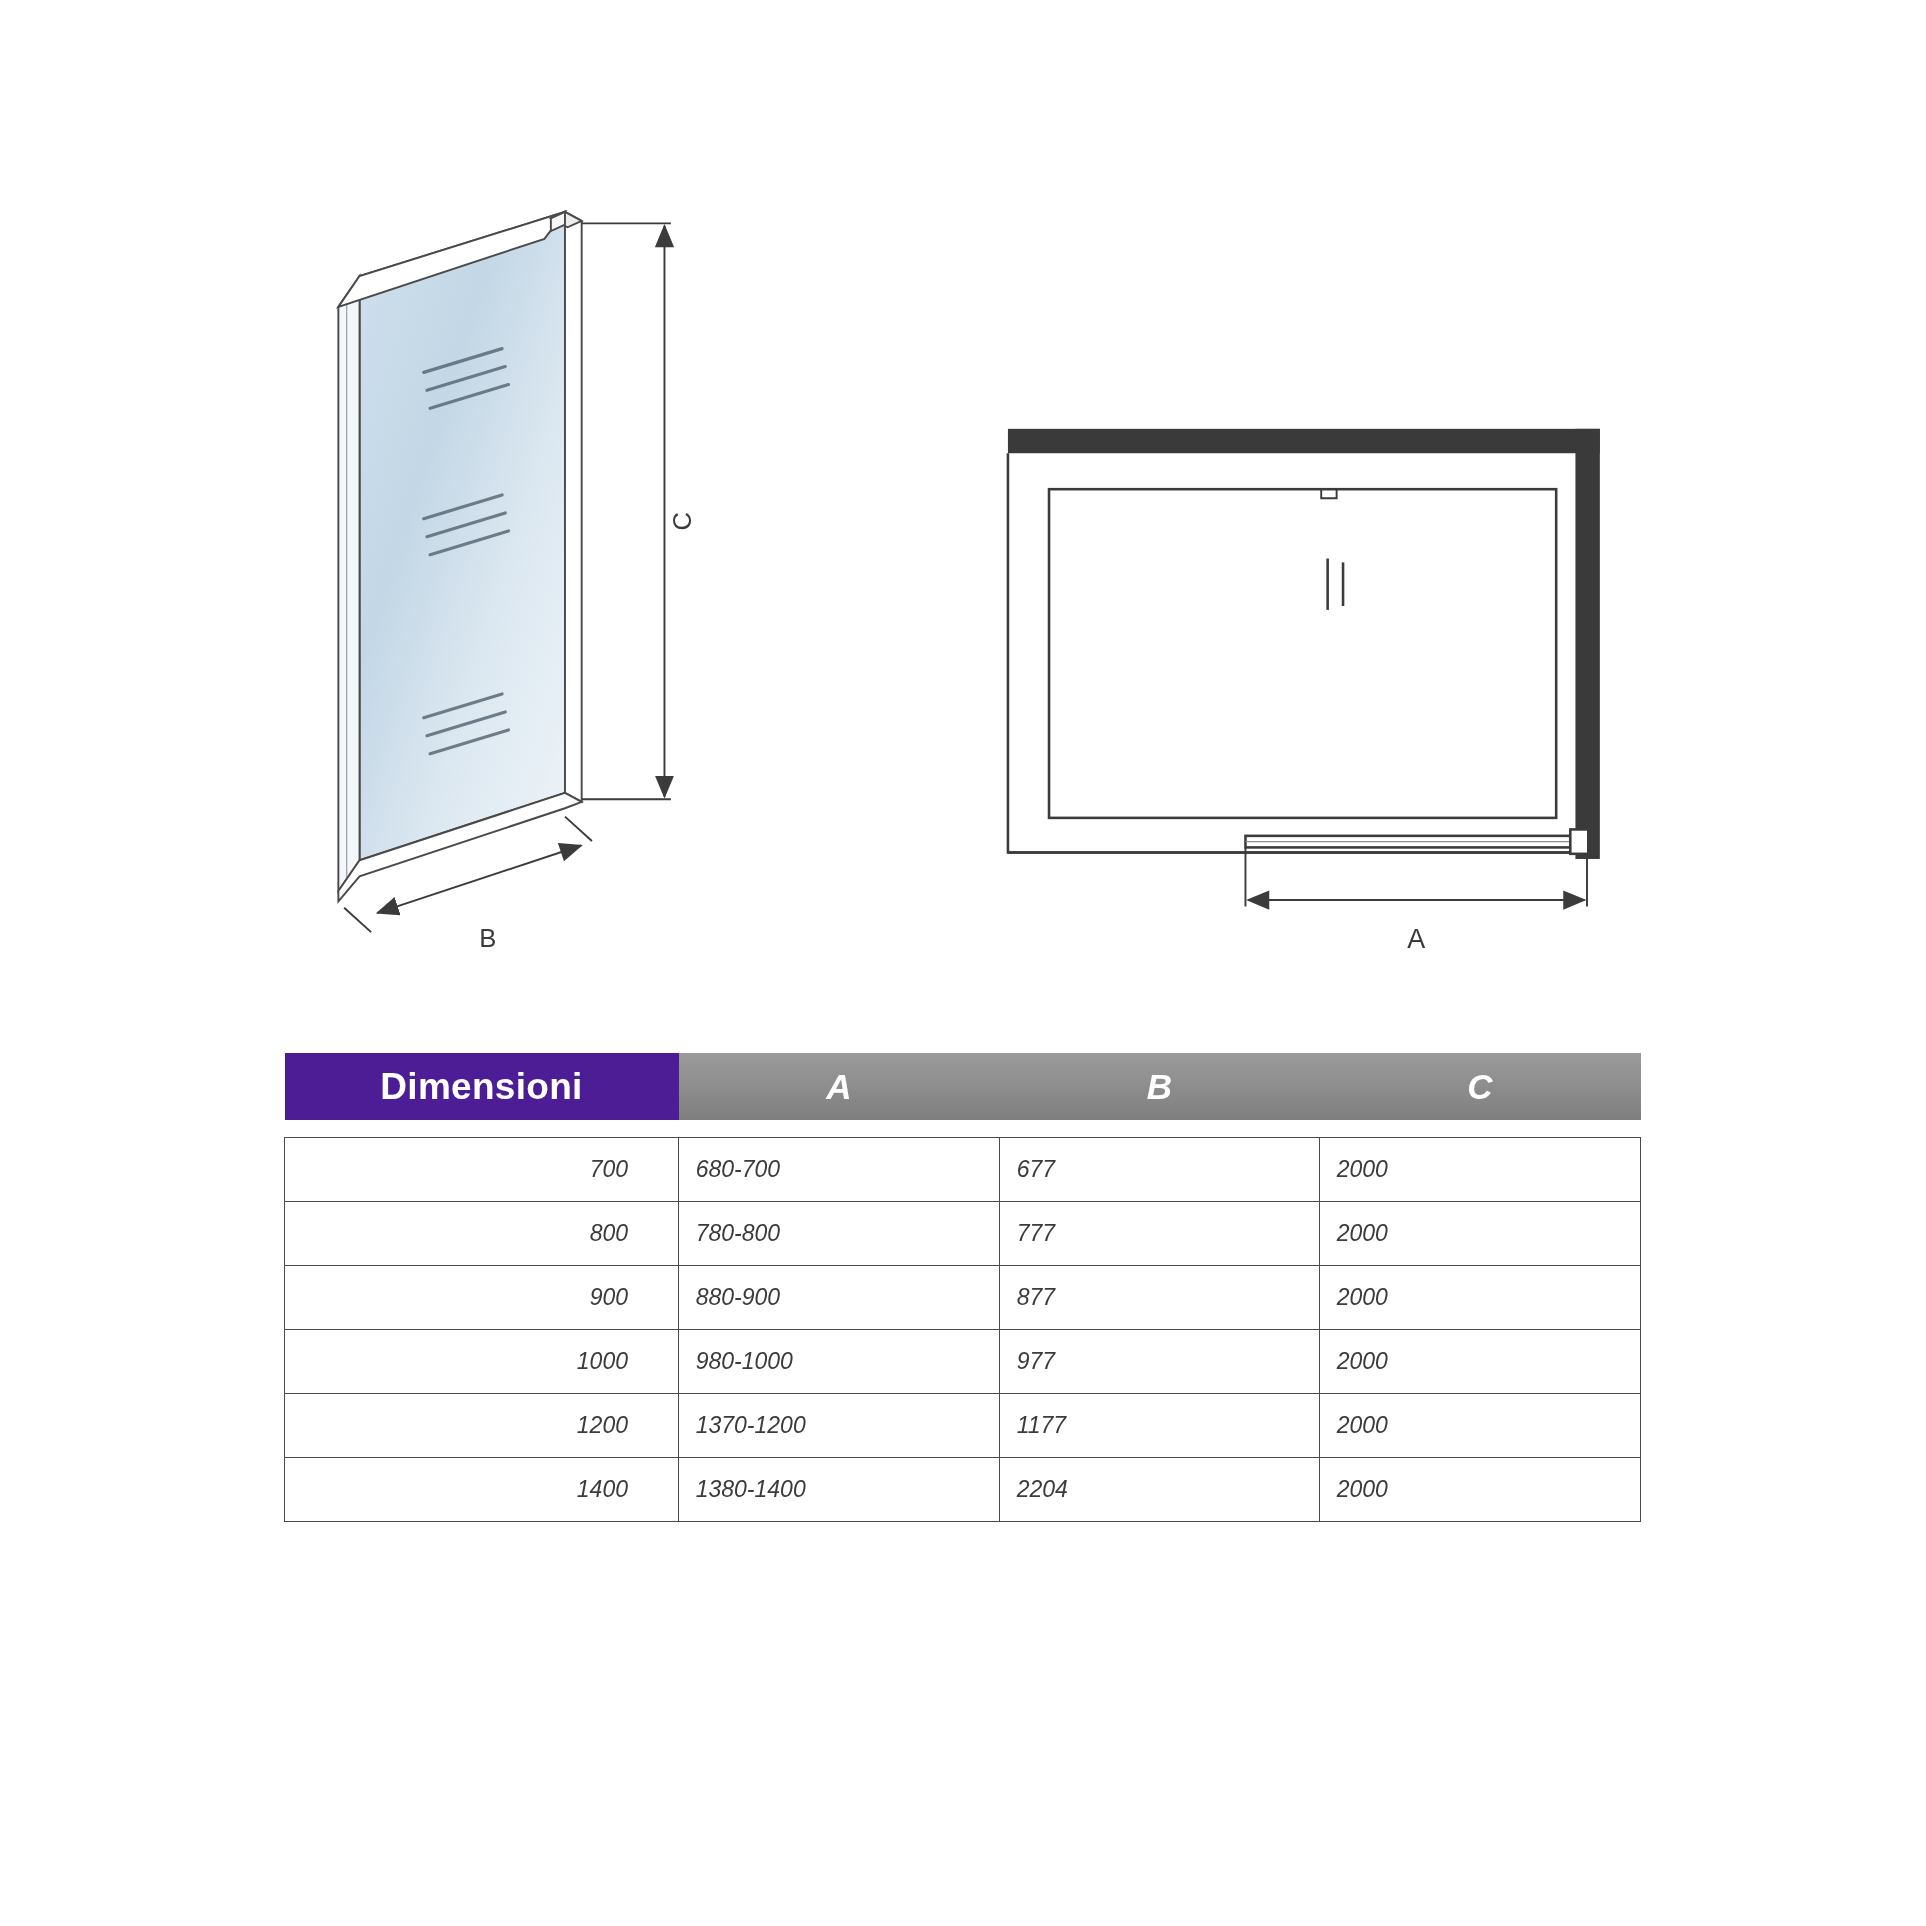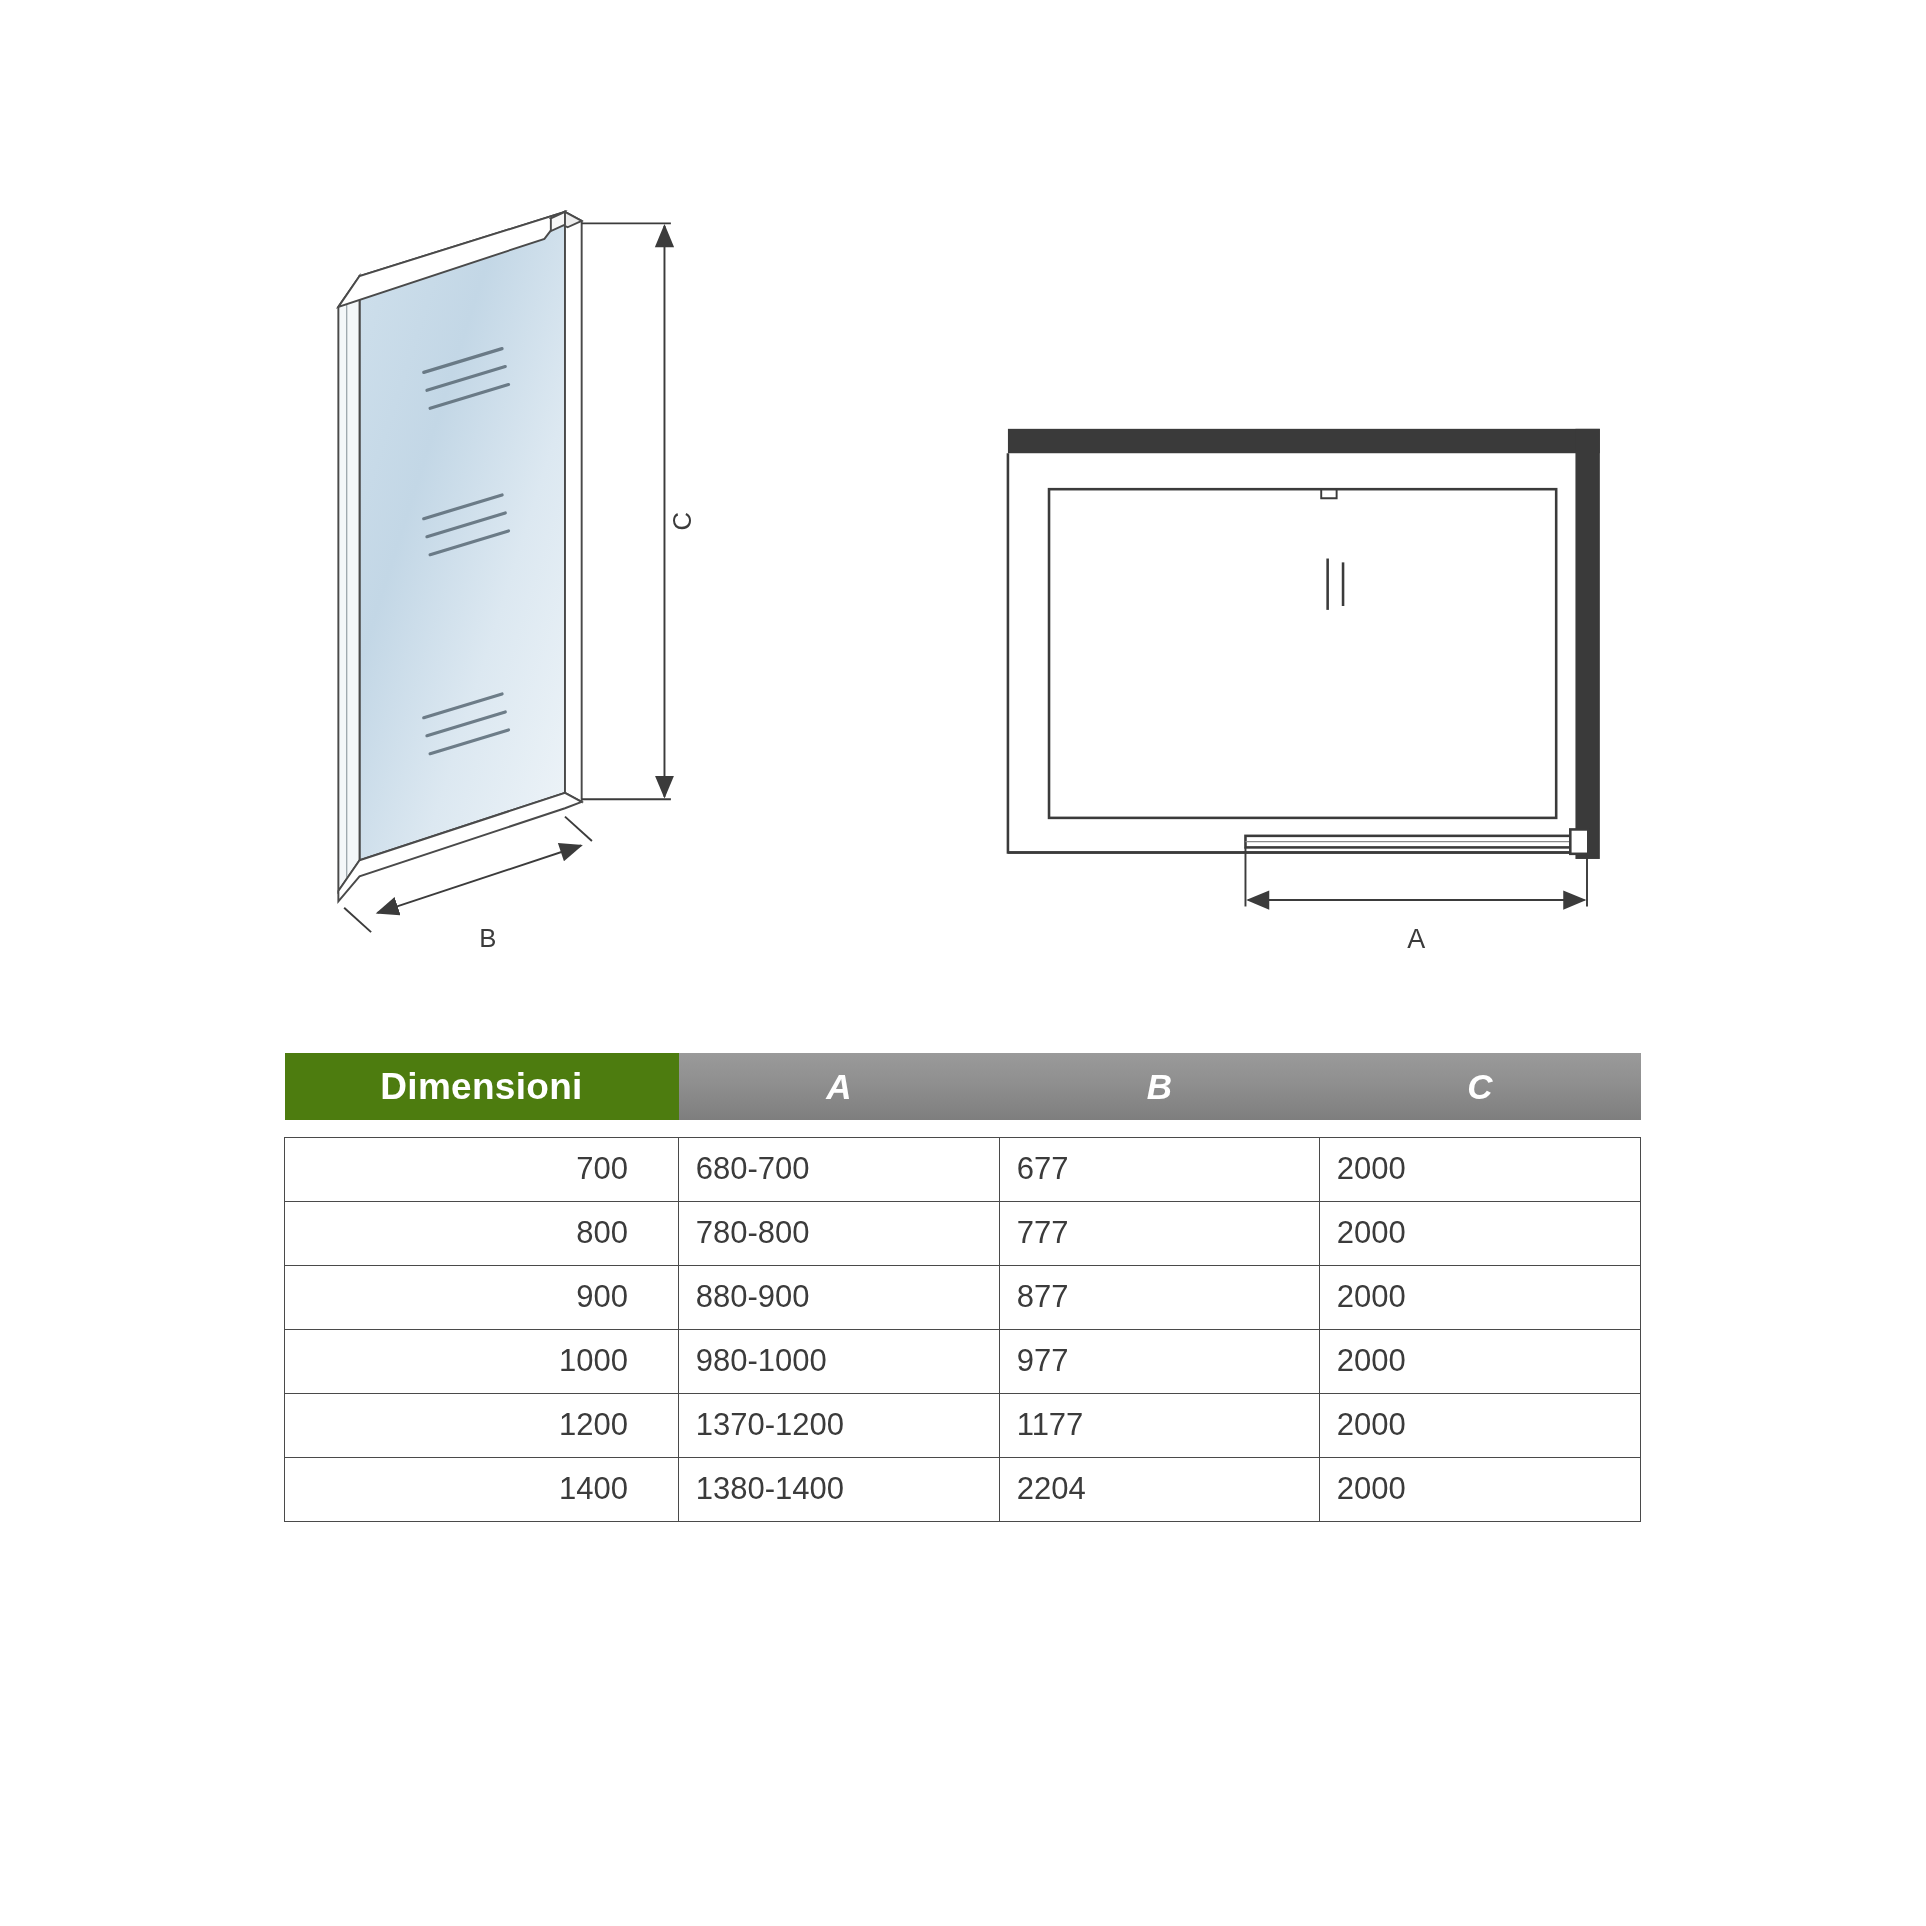--- a/index.html
+++ b/index.html
@@ -54,42 +54,43 @@
     padding: 0;
     font-size: 35px;
     font-weight: bold;
     font-style: italic;
     color: #ffffff;
     text-align: center;
     vertical-align: middle;
     border: none;
   }
   table.dim-table thead th.head-label {
-    background: #4d7c0f;
+    background: #4c1d95;
     font-style: normal;
     font-size: 37px;
     letter-spacing: 0.3px;
   }
   table.dim-table thead th.head-a {
     background: linear-gradient(180deg,#9a9a9a 0%, #8f8f8f 45%, #7e7e7e 100%);
   }
   table.dim-table thead th.head-b {
     background: linear-gradient(180deg,#9a9a9a 0%, #8f8f8f 45%, #7e7e7e 100%);
   }
   table.dim-table thead th.head-c {
     background: linear-gradient(180deg,#9a9a9a 0%, #8f8f8f 45%, #7e7e7e 100%);
   }
 
   table.dim-table tbody td {
     height: 63px;
     padding: 0 16.7px;
-    font-size: 31px;
+    font-size: 23px;
     color: #3b3b3b;
     border: 1.9px solid #4a4a4a;
     vertical-align: middle;
+    font-style: italic;
   }
   table.dim-table tbody td.col-size {
     text-align: right;
     padding-right: 50px;
   }
   table.dim-table tbody td.col-mid {
     text-align: left;
   }
   .spacer-row td {
     height: 16.7px !important;

